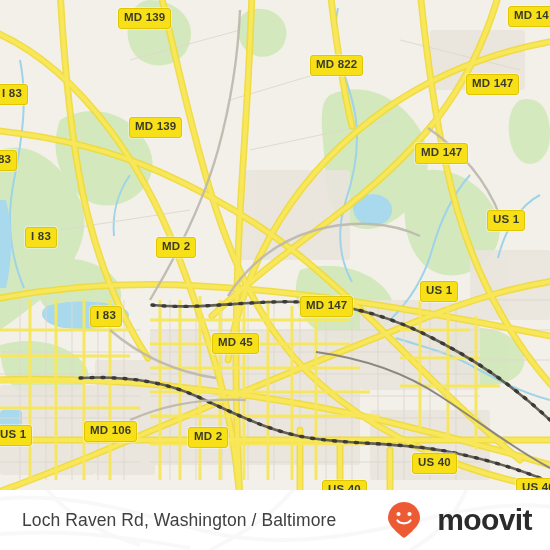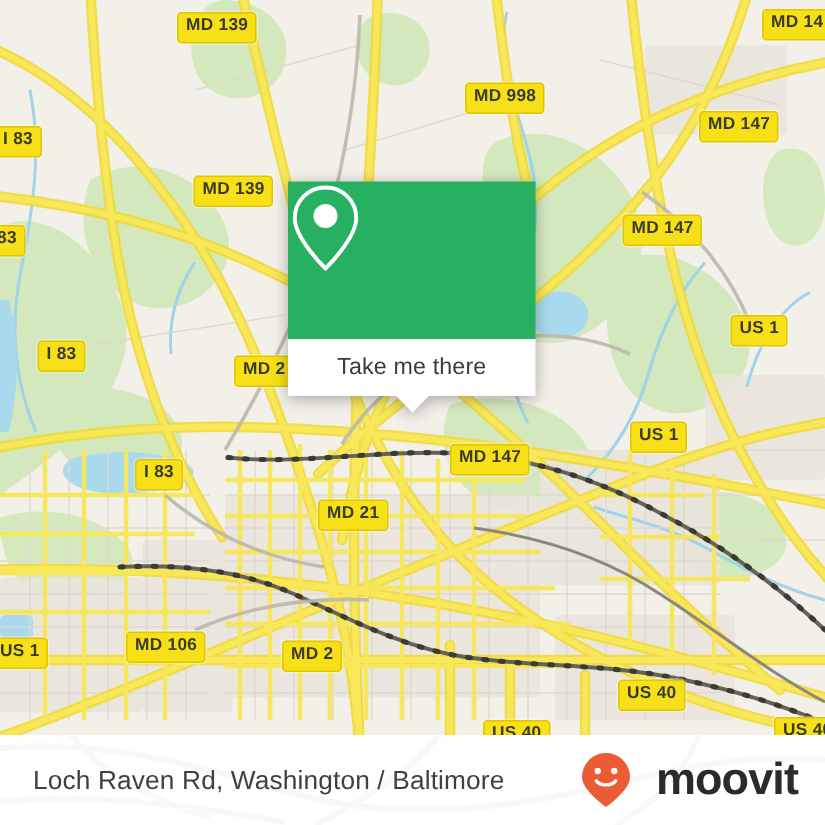--- a/index.html
+++ b/index.html
@@ -206,53 +206,41 @@
           <path d="M150,300 C180,250 204,200 218,150 C230,106 238,60 240,10"></path>
           <path d="M228,296 C250,262 280,240 316,230 C352,220 390,222 420,236"></path>
           <path d="M110,330 C140,356 176,372 216,378"></path>
           <path d="M428,128 C460,150 486,180 500,216"></path>
           <path d="M130,420 C166,404 206,398 246,400"></path>
         </g>
       </g>
     </svg>
 
     <div class="shield" style="left:118px;top:8px">MD 139</div>
-    <div class="shield" style="left:310px;top:55px">MD 998</div>
+    <div class="shield" style="left:310px;top:55px">MD 822</div>
     <div class="shield" style="left:508px;top:6px">MD 14</div>
     <div class="shield" style="left:466px;top:74px">MD 147</div>
     <div class="shield" style="left:-4px;top:84px">I 83</div>
     <div class="shield" style="left:129px;top:117px">MD 139</div>
     <div class="shield" style="left:415px;top:143px">MD 147</div>
     <div class="shield" style="left:-8px;top:150px">83</div>
     <div class="shield" style="left:487px;top:210px">US 1</div>
     <div class="shield" style="left:25px;top:227px">I 83</div>
     <div class="shield" style="left:156px;top:237px">MD 2</div>
     <div class="shield" style="left:420px;top:281px">US 1</div>
     <div class="shield" style="left:300px;top:296px">MD 147</div>
     <div class="shield" style="left:90px;top:306px">I 83</div>
-    <div class="shield" style="left:212px;top:333px">MD 21</div>
+    <div class="shield" style="left:212px;top:333px">MD 45</div>
     <div class="shield" style="left:-6px;top:425px">US 1</div>
     <div class="shield" style="left:84px;top:421px">MD 106</div>
     <div class="shield" style="left:188px;top:427px">MD 2</div>
     <div class="shield" style="left:412px;top:453px">US 40</div>
     <div class="shield" style="left:322px;top:480px">US 40</div>
     <div class="shield" style="left:516px;top:478px">US 40</div>
 
-    <div class="callout">
-      <div class="callout-green">
-        <svg class="pin-ico" width="50" height="62" viewBox="0 0 50 62">
-          <path d="M25 4 C13.5 4 4.5 13 4.5 24.5 C4.5 38 25 58 25 58 C25 58 45.5 38 45.5 24.5 C45.5 13 36.5 4 25 4 Z" fill="none" stroke="#ffffff" stroke-width="2.6" stroke-linejoin="round"></path>
-          <circle cx="25" cy="23" r="8" fill="#ffffff"></circle>
-        </svg>
-      </div>
-      <div class="callout-white">
-        <span class="label">Take me there</span>
-        <span class="callout-tail"></span>
-      </div>
-    </div>
 
   </div>
 
   <div class="footer">
     <svg class="footer-wm" viewBox="0 0 550 60">
       <g stroke="#9a9a9a" stroke-width="4" fill="none">
         <path d="M-10,10 C60,0 130,20 200,40 C270,58 340,50 420,30 C480,16 520,12 560,18"></path>
         <path d="M40,-10 C60,20 90,40 140,55"></path>
         <path d="M300,-10 C280,20 250,40 210,60"></path>
         <path d="M470,-10 C460,20 440,44 410,60"></path>

